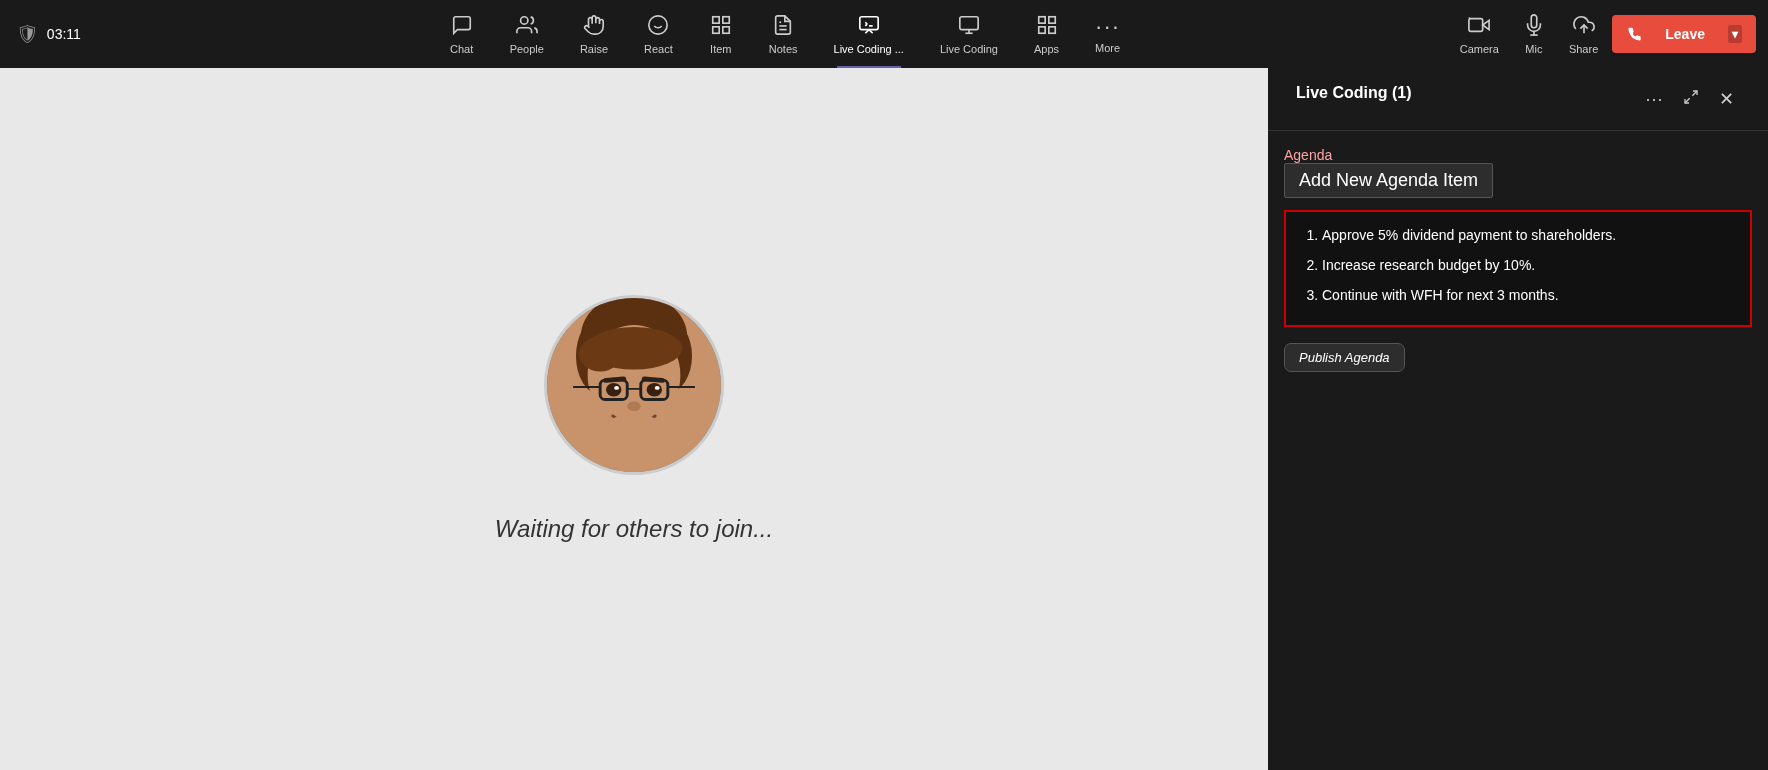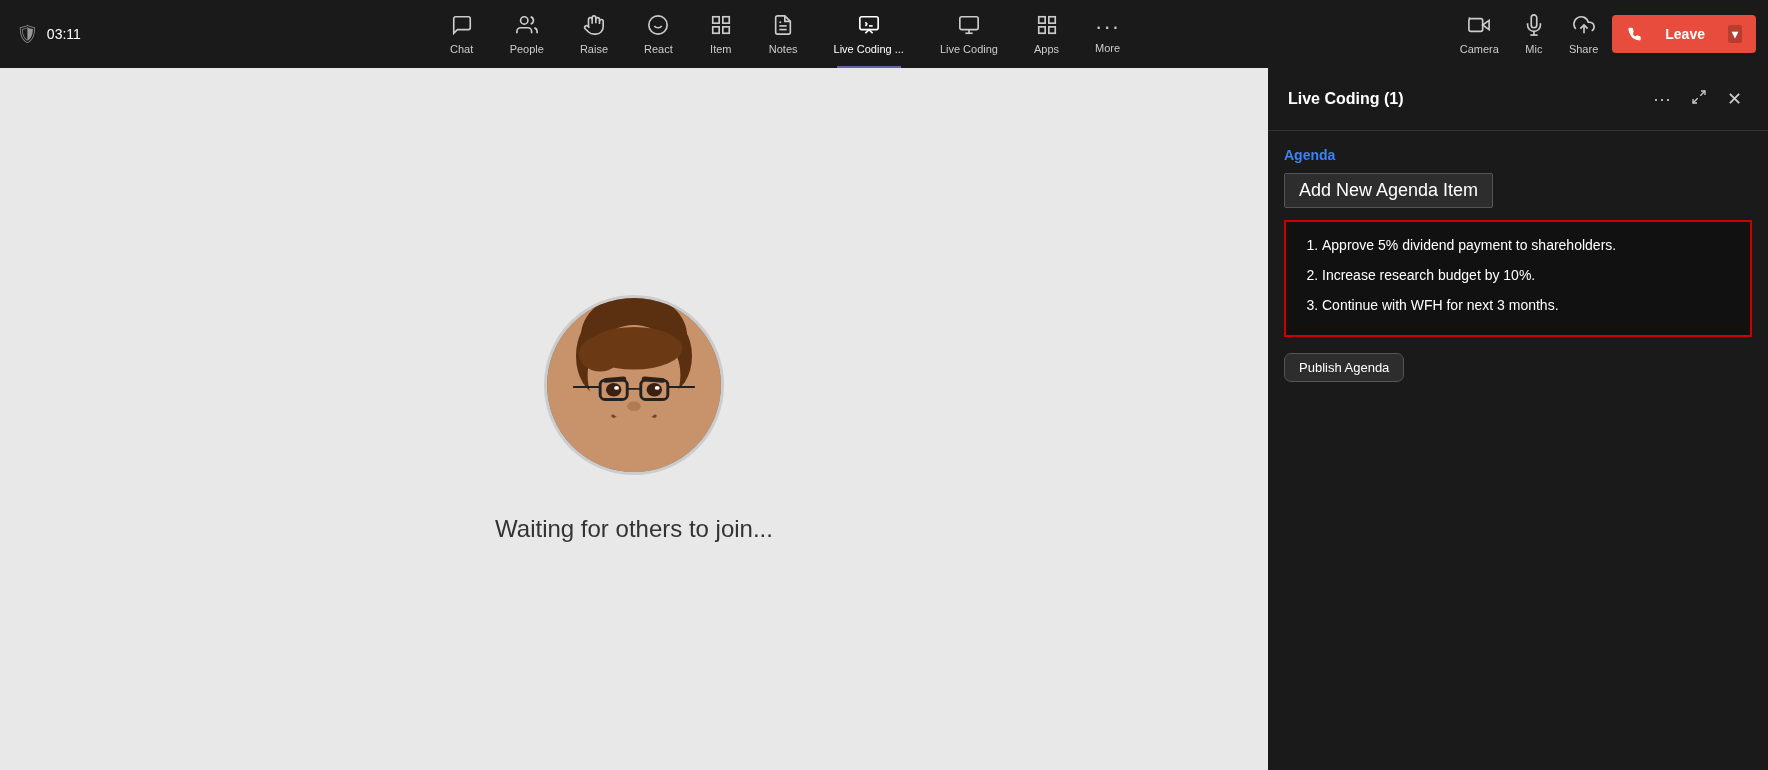--- a/index.html
+++ b/index.html
@@ -112,20 +112,21 @@
       position: absolute;
       top: 68px;
       left: 0;
       right: 500px;
       bottom: 0;
       background: #e8e8e8;
       display: flex;
       flex-direction: column;
       align-items: center;
       justify-content: center;
+      font-style: italic;
     }
     .avatar-circle {
       width: 180px;
       height: 180px;
       border-radius: 50%;
       overflow: hidden;
       background: #888;
       margin-bottom: 40px;
       border: 3px solid #ccc;
     }
@@ -146,23 +147,23 @@
       top: 68px;
       right: 0;
       width: 500px;
       bottom: 0;
       background: #1a1a1a;
       display: flex;
       flex-direction: column;
     }
     .panel-header {
       display: flex;
-      align-items: center;
+      align-items: flex-start;
       justify-content: space-between;
-      padding: 16px 20px;
+      padding: 16px 28px;
       border-bottom: 1px solid #333;
     }
     .panel-title {
       color: #fff;
       font-size: 16px;
       font-weight: 600;
     }
     .panel-actions {
       display: flex;
       align-items: center;
@@ -176,24 +177,23 @@
       font-size: 18px;
       padding: 4px 6px;
       border-radius: 4px;
     }
     .panel-body {
       flex: 1;
       padding: 16px;
       overflow-y: auto;
     }
     .agenda-label {
-      color: #3b82f6;
+      color: #fca5a5;
       font-size: 14px;
-      font-weight: 700;
-      margin-bottom: 10px;
+      font-weight: 400;
     }
     .add-agenda-btn {
       background: #2d2d2d;
       border: 1px solid #555;
       color: #fff;
       padding: 6px 14px;
       font-size: 18px;
       cursor: pointer;
       border-radius: 2px;
       margin-bottom: 12px;
@@ -214,20 +214,21 @@
       margin-bottom: 6px;
     }
     .publish-btn {
       background: #2d2d2d;
       border: 1px solid #555;
       color: #fff;
       padding: 6px 14px;
       font-size: 13px;
       cursor: pointer;
       border-radius: 7px;
+      font-style: italic;
     }
   </style>
 </head>
 <body>
 
 <div class="topbar">
   <div class="topbar-left">
     <span class="shield-icon">🛡</span>
     <span class="timer-text">03:11</span>
   </div>

